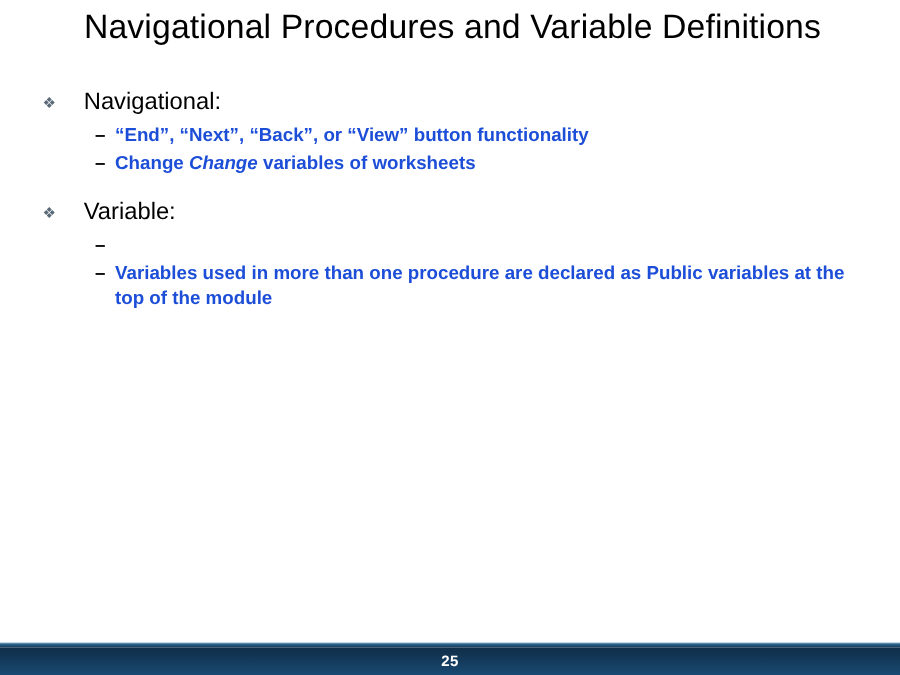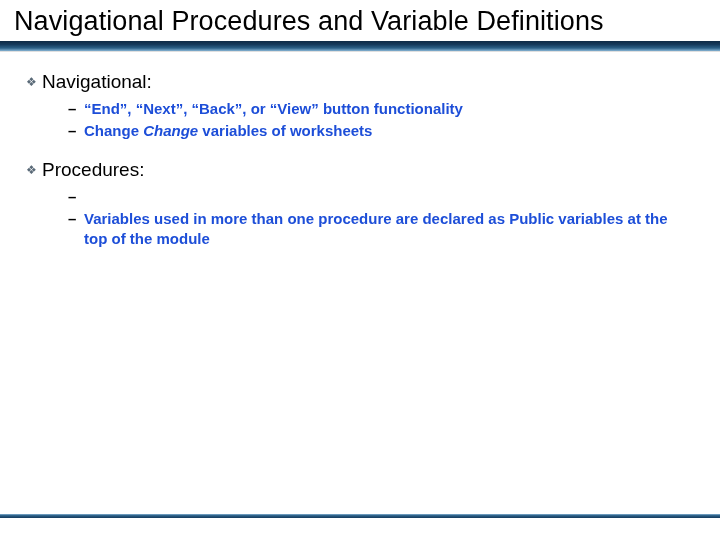--- a/index.html
+++ b/index.html
@@ -8,20 +8,21 @@
     font-family: Arial, "Helvetica Neue", Helvetica, sans-serif;
     background: #ffffff;
     position: relative;
   }
   .slide {
     width: 720px;
     height: 540px;
     position: relative;
     display: flex;
     flex-direction: column;
+    align-items: center;
   }
   .title-wrap {
     padding: 6px 10px 0 14px;
   }
   .title {
     font-size: 27px;
     color: #000;
     font-weight: 400;
     line-height: 1.15;
     letter-spacing: 0.1px;
@@ -53,20 +54,21 @@
     line-height: 22px;
     width: 16px;
     flex: 0 0 16px;
     text-align: left;
   }
   .top-bullet .txt {
     font-size: 19px;
     font-weight: 400;
     color: #000;
     line-height: 22px;
+    margin-left: 17px;
   }
   .sub-list {
     margin: 4px 0 18px 42px;
   }
   .sub-item {
     display: flex;
     align-items: flex-start;
     margin-bottom: 2px;
   }
   .sub-item .dash {
@@ -136,31 +138,34 @@
         <span class="stxt">“End”, “Next”, “Back”, or “View” button functionality</span>
       </div>
       <div class="sub-item">
         <span class="dash">–</span>
         <span class="stxt"><span>Change </span><em>Change</em><span> variables of worksheets</span></span>
       </div>
     </div>
 
     <div class="top-bullet">
       <span class="dia">❖</span>
-      <span class="txt">Procedures:</span>
+      <span class="txt">Variable:</span>
     </div>
     <div class="sub-list">
       <div class="sub-item">
         <span class="dash">–</span>
       </div>
       <div class="sub-item">
         <span class="dash">–</span>
         <span class="stxt">Variables used in more than one procedure are declared as Public variables at the top of the module</span>
       </div>
     </div>
 
   </div>
 
   <div class="footer-bar">
     <div class="footer-line"></div>
+    <div class="footer-body">
+      <span class="page-num">25</span>
+    </div>
   </div>
 
 </div>
 
 </body></html>

